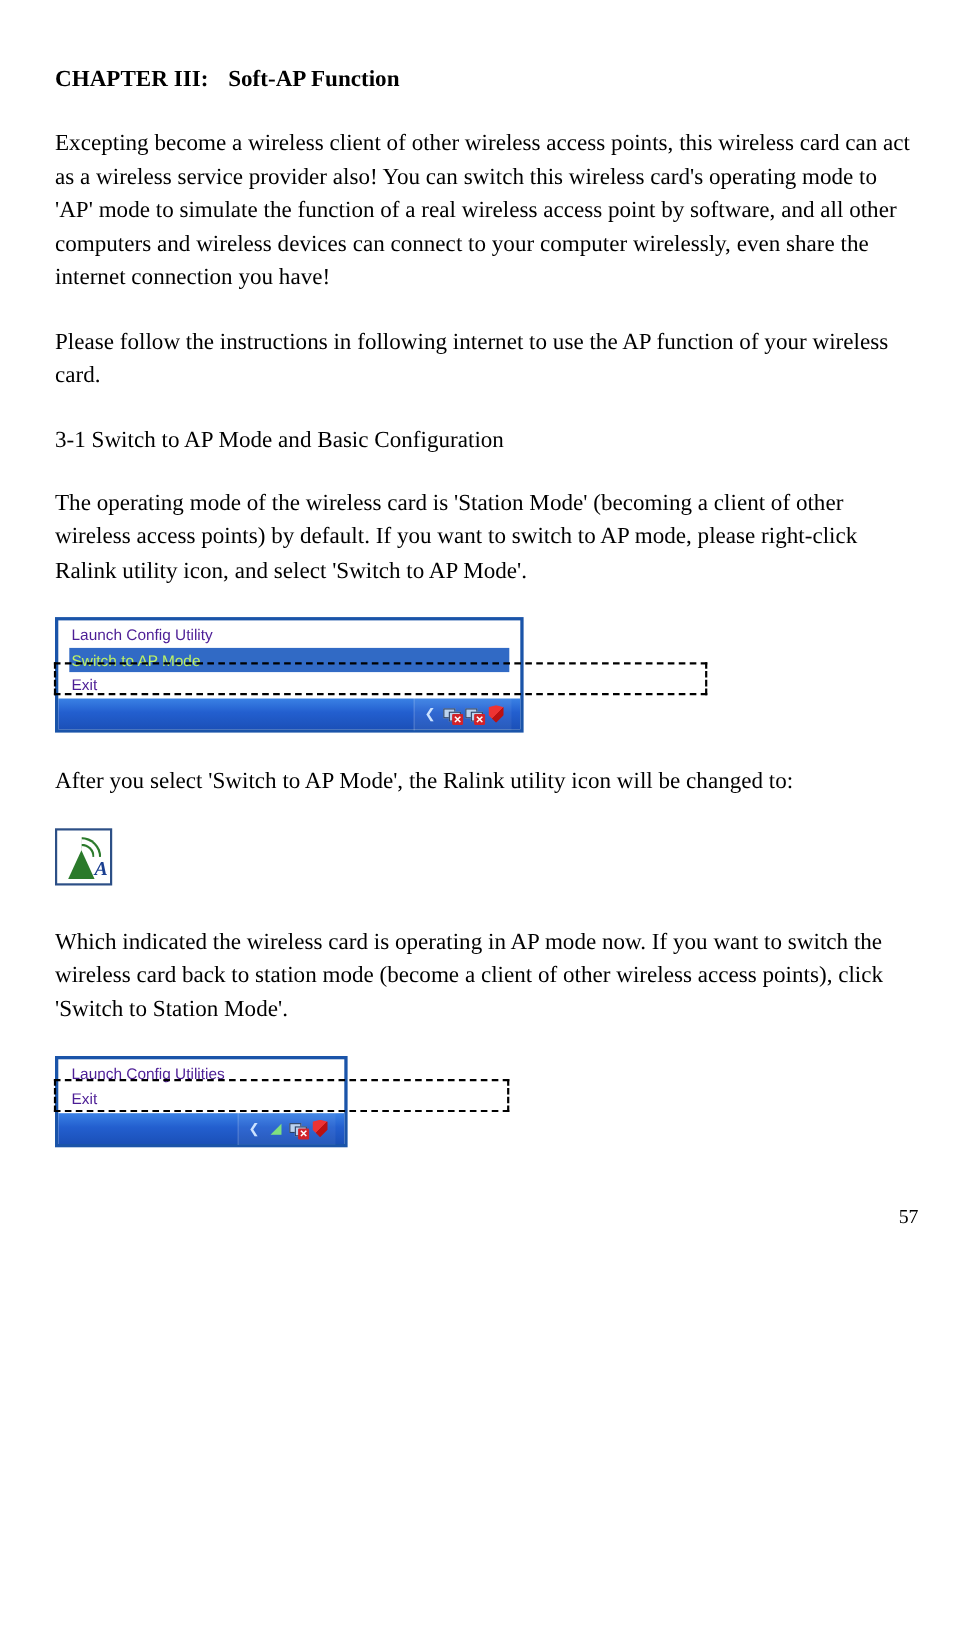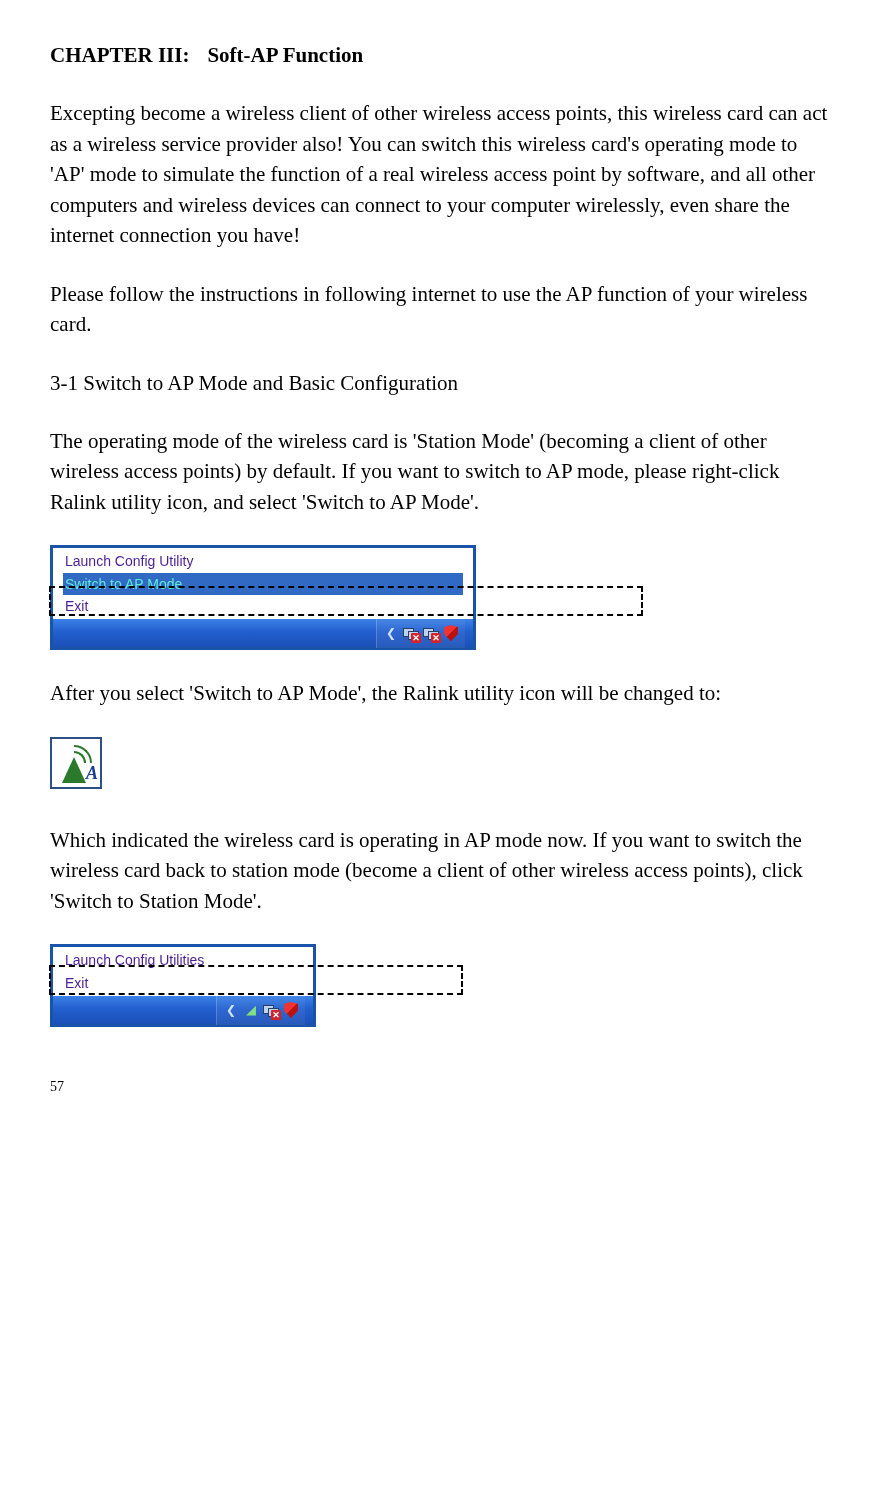--- a/index.html
+++ b/index.html
@@ -9,20 +9,21 @@
     font-size: 21px;
     line-height: 1.45;
     color: #000;
     width: 885px;
     box-sizing: border-box;
     background: #fff;
   }
   .chapter-title {
     font-weight: bold;
     margin-bottom: 28px;
+    margin-top: 16px;
   }
   .chapter-title .num { margin-right: 18px; }
   p { margin: 0 0 28px 0; }
   .section-heading { margin: 28px 0; }
   .fig { margin: 4px 0 28px 0; }
   .context-menu {
     border: 3px solid #1a54a9;
     width: 420px;
     background: #fff;
     font-family: Tahoma, Arial, sans-serif;
@@ -31,21 +32,21 @@
   }
   .context-menu.small { width: 260px; }
   .menu-body { padding: 2px 10px 2px 10px; }
   .menu-item {
     padding: 1px 2px;
     white-space: nowrap;
     color: #4c1d95;
   }
   .menu-item.selected {
     background: #316ac5;
-    color: #5eead4;
+    color: #bef264;
   }
   .dashed-wrap {
     position: absolute;
     border: 2px dashed #000;
     pointer-events: none;
   }
   
   .context-menu.large .dashed-wrap {
     left: -4px;
     right: -170px;
@@ -128,22 +129,22 @@
     border-radius:0 100% 0 0;
   }
   .ap-icon-fig .w1{ width:10px;height:10px; left:22px; top:12px;}
   .ap-icon-fig .w2{ width:16px;height:16px; left:22px; top:6px;}
   .ap-icon-fig .a{
     position:absolute; right:2px; bottom:0px;
     font-family:"Times New Roman",serif; font-style:italic; font-weight:bold;
     font-size:18px; color:#1a3f91;
   }
   .page-num{
-    text-align:left;
-    font-size:14px;
+    text-align:right;
+    font-size:18px;
     margin-top:50px;
   }
 </style>
 </head>
 <body>
 
 
 
 <div class="chapter-title">
   <span class="num">CHAPTER III:</span><span>Soft-AP Function</span>

